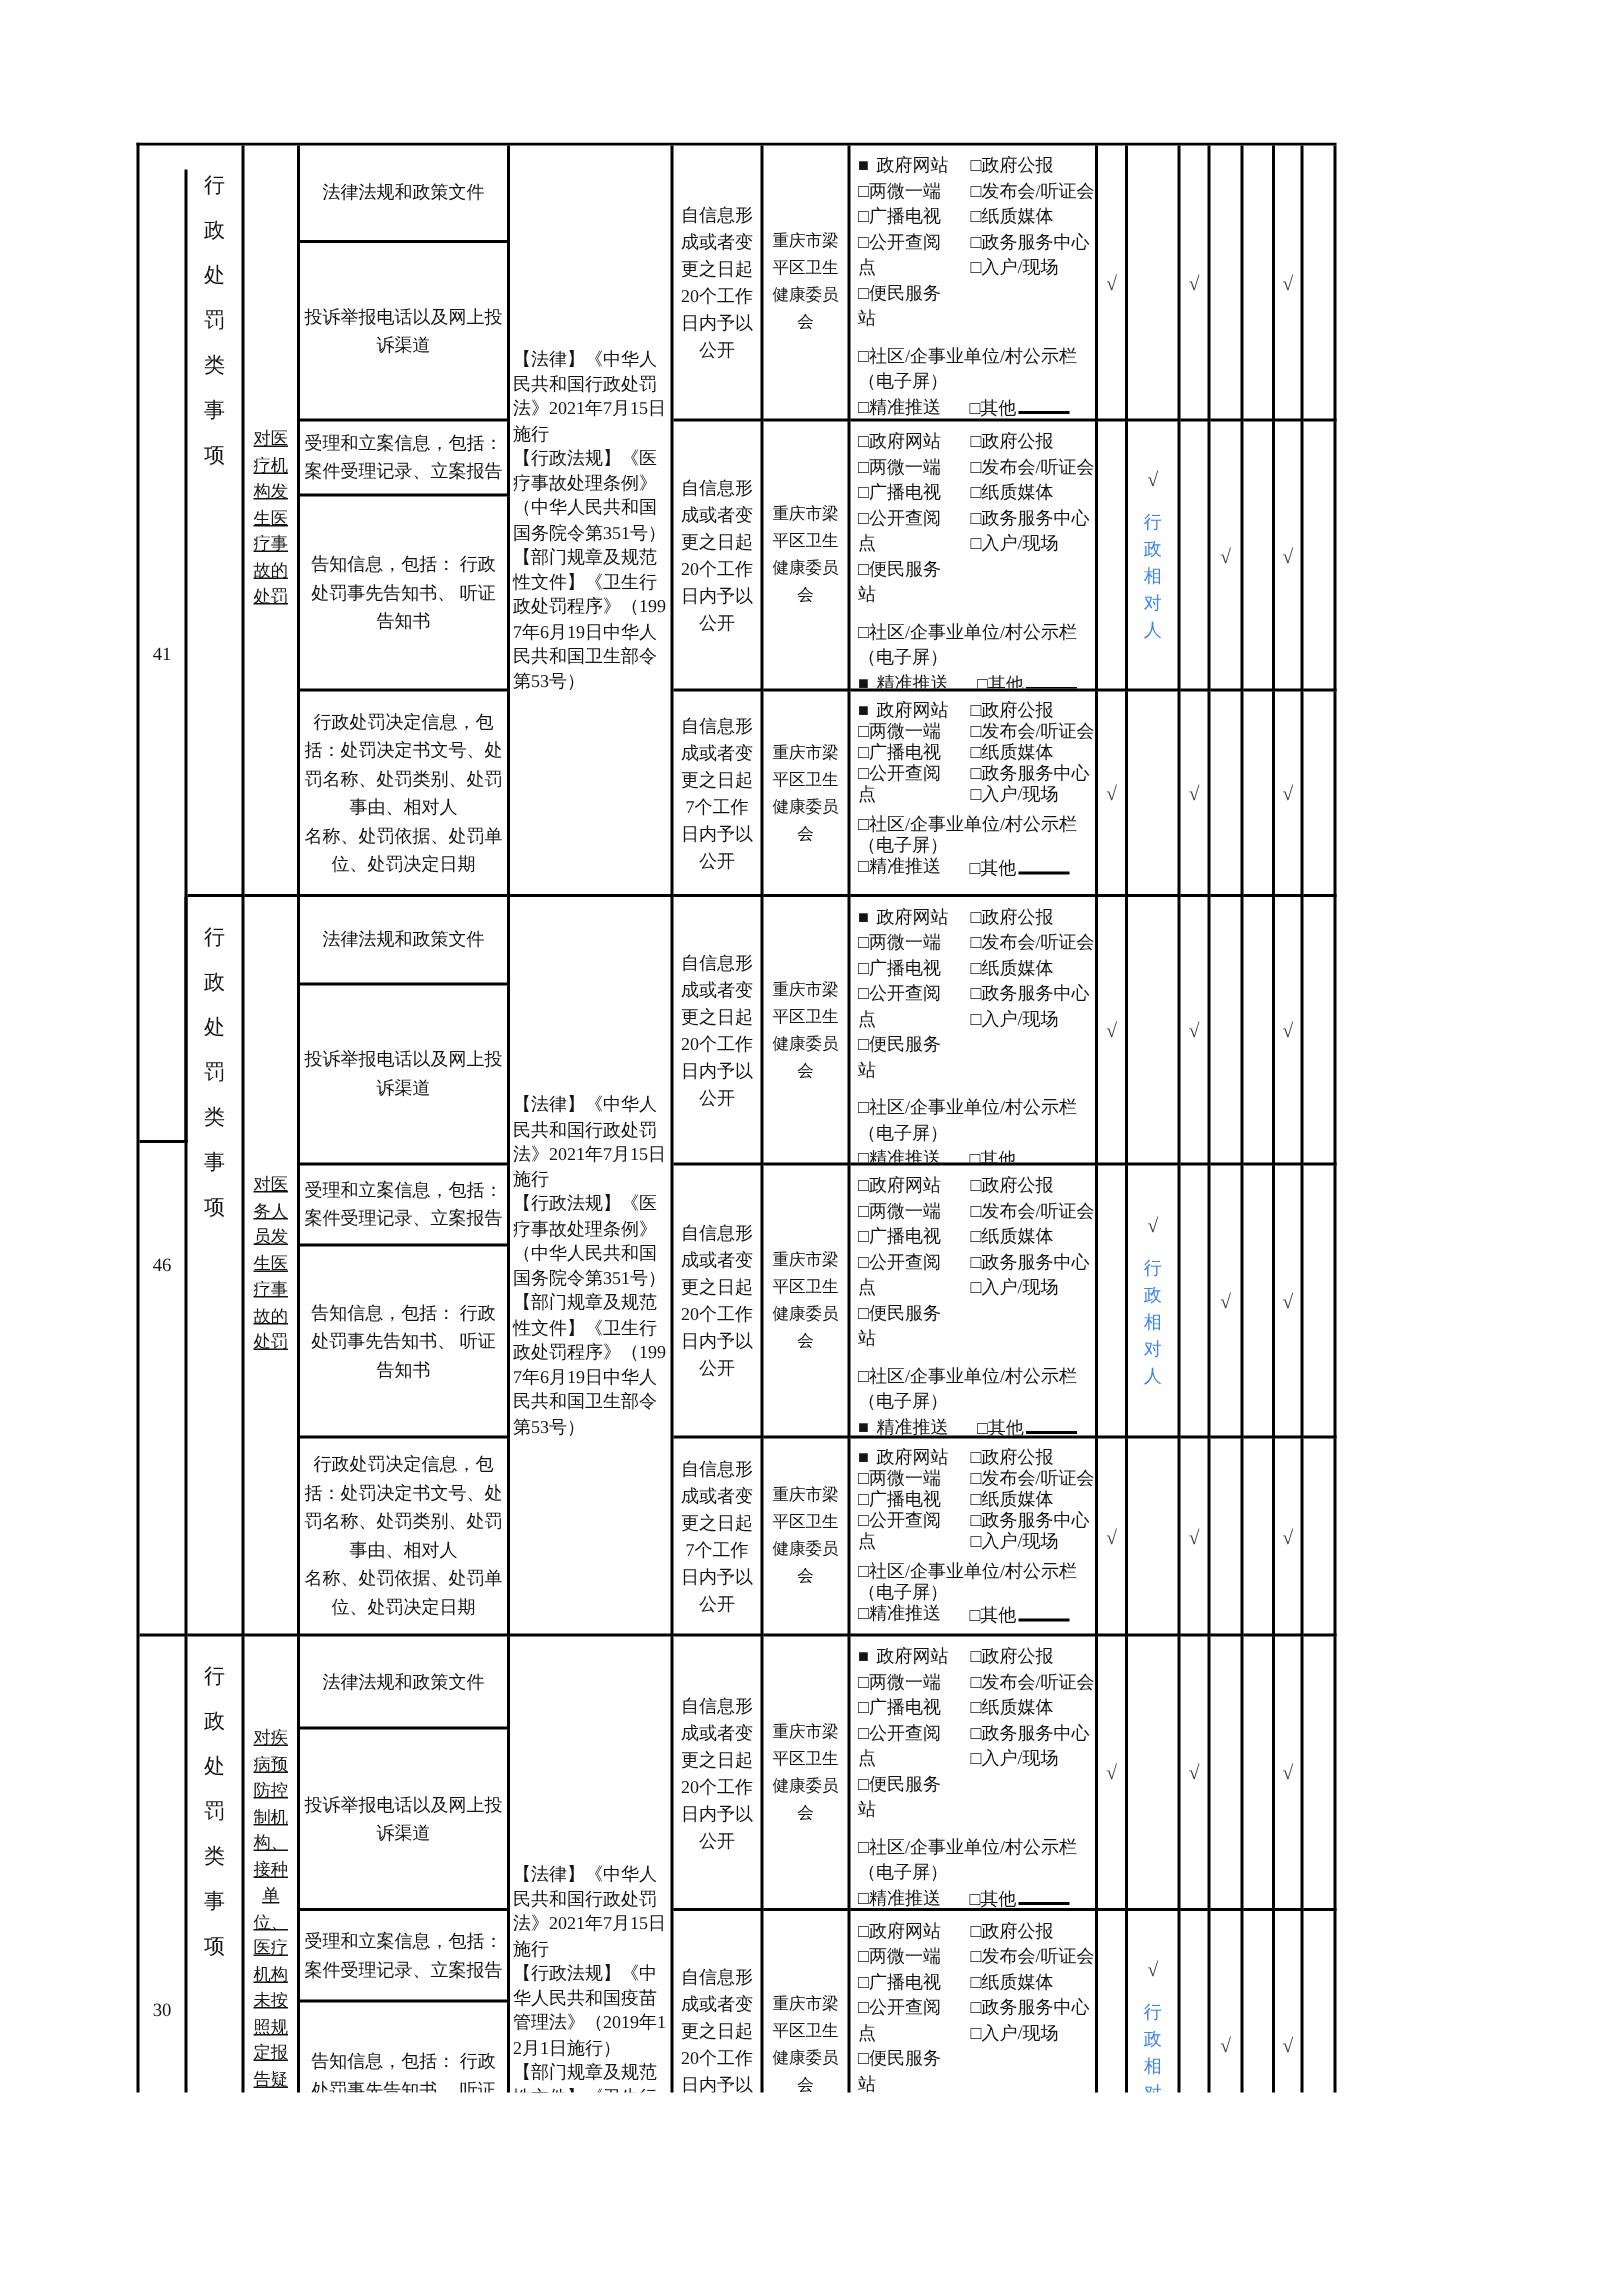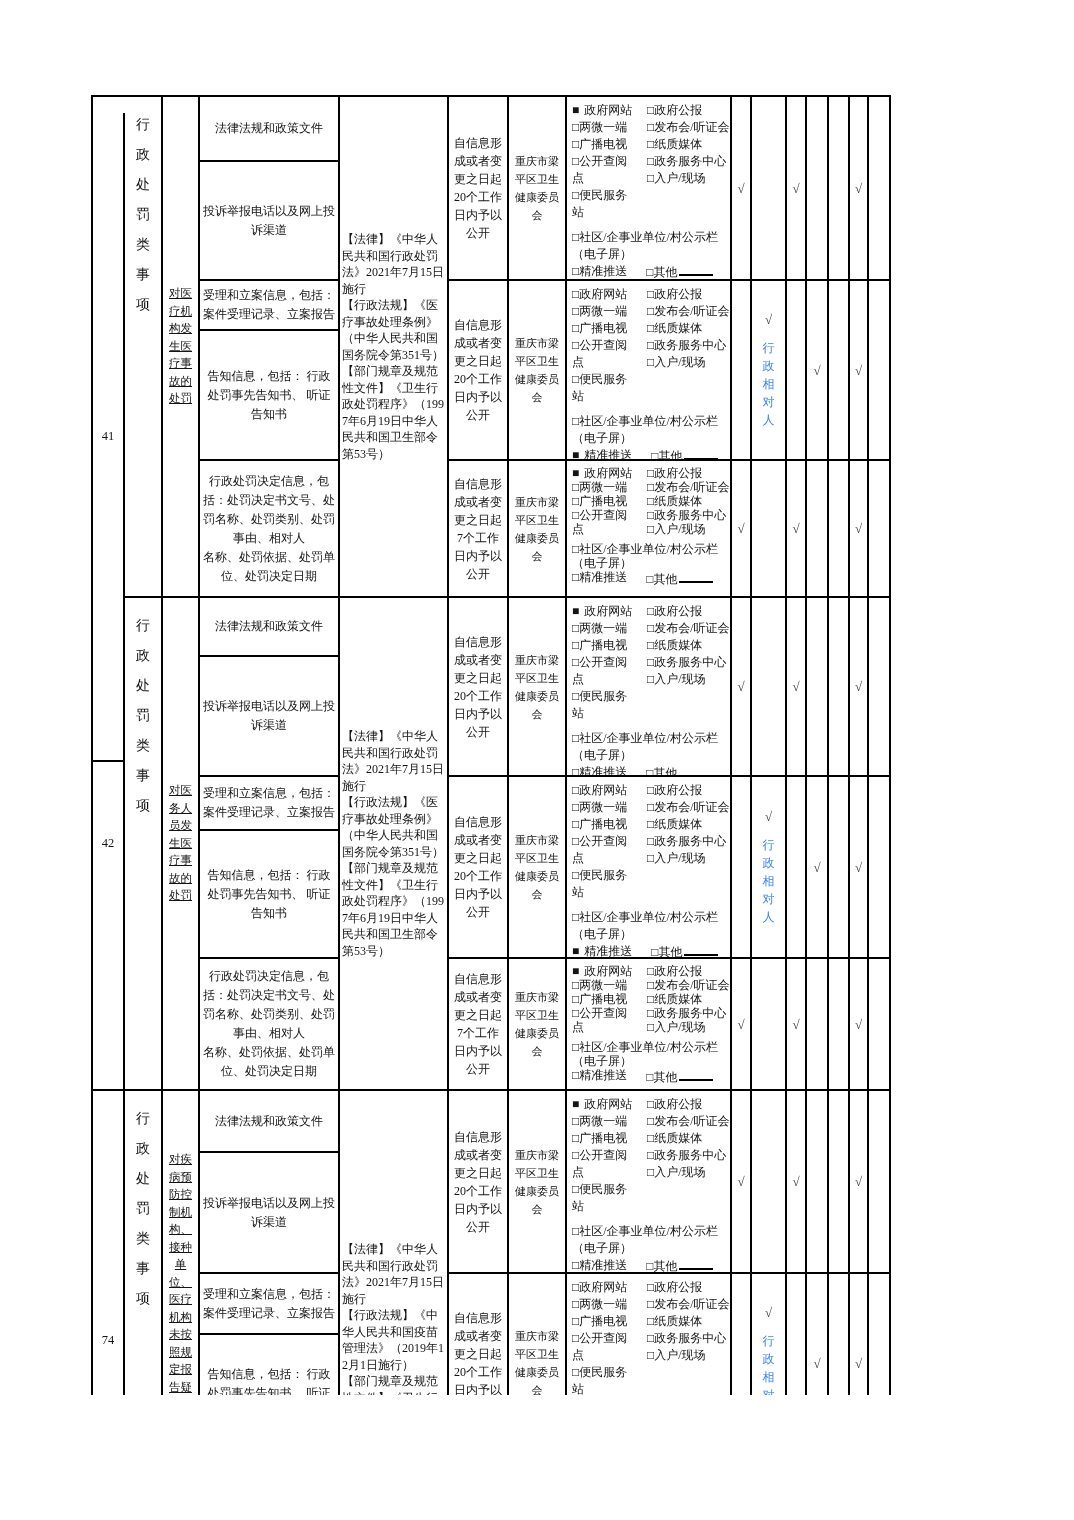--- a/index.html
+++ b/index.html
@@ -175,21 +175,21 @@
       <div class="cell check" style="left: 694px; top: 364px; width: 20px; height: 137px;">
         <span class="mark">√</span>
       </div>
       <div class="cell check" style="left: 714px; top: 364px; width: 22px; height: 137px;"></div>
       <div class="cell check" style="left: 736px; top: 364px; width: 21px; height: 137px;"></div>
       <div class="cell check" style="left: 757px; top: 364px; width: 19px; height: 137px;">
         <span class="mark">√</span>
       </div>
       <div class="cell check" style="left: 776px; top: 364px; width: 22px; height: 137px;"></div>
       <div class="cell num" style="left: 0px; top: 501px; width: 32px; height: 493px;">
-        <span>42</span>
+        <span>46</span>
       </div>
       <div class="cell cat" style="left: 32px; top: 501px; width: 38px; height: 493px;">
         <div class="vstack">行政处罚类事项</div>
       </div>
       <div class="cell scope" style="left: 70px; top: 501px; width: 37px; height: 493px;">
         <div class="vwrap">对医务人员发生医疗事故的处罚</div>
       </div>
       <div class="cell legal" style="left: 247px; top: 501px; width: 109px; height: 493px;">【法律】《中华人民共和国行政处罚法》2021年7月15日施行
 【行政法规】《医疗事故处理条例》（中华人民共和国国务院令第351号）
 【部门规章及规范性文件】《卫生行政处罚程序》（1997年6月19日中华人民共和国卫生部令第53号）</div>
@@ -309,21 +309,21 @@
       <div class="cell check" style="left: 694px; top: 862px; width: 20px; height: 132px;">
         <span class="mark">√</span>
       </div>
       <div class="cell check" style="left: 714px; top: 862px; width: 22px; height: 132px;"></div>
       <div class="cell check" style="left: 736px; top: 862px; width: 21px; height: 132px;"></div>
       <div class="cell check" style="left: 757px; top: 862px; width: 19px; height: 132px;">
         <span class="mark">√</span>
       </div>
       <div class="cell check" style="left: 776px; top: 862px; width: 22px; height: 132px;"></div>
       <div class="cell num" style="left: 0px; top: 994px; width: 32px; height: 500px;">
-        <span>74</span>
+        <span>30</span>
       </div>
       <div class="cell cat" style="left: 32px; top: 994px; width: 38px; height: 500px;">
         <div class="vstack">行政处罚类事项</div>
       </div>
       <div class="cell scope top-pad" style="left: 70px; top: 994px; width: 37px; height: 500px;">
         <div class="vwrap">对疾病预防控制机构、接种单位、医疗机构未按照规定报告疑似预防接种异常反应、疫苗安全事件等，或者未</div>
       </div>
       <div class="cell legal" style="left: 247px; top: 994px; width: 109px; height: 500px;">【法律】《中华人民共和国行政处罚法》2021年7月15日施行
 【行政法规】《中华人民共和国疫苗管理法》（2019年12月1日施行）
 【部门规章及规范性文件】《卫生行政处罚程序》（1997年6月</div>

